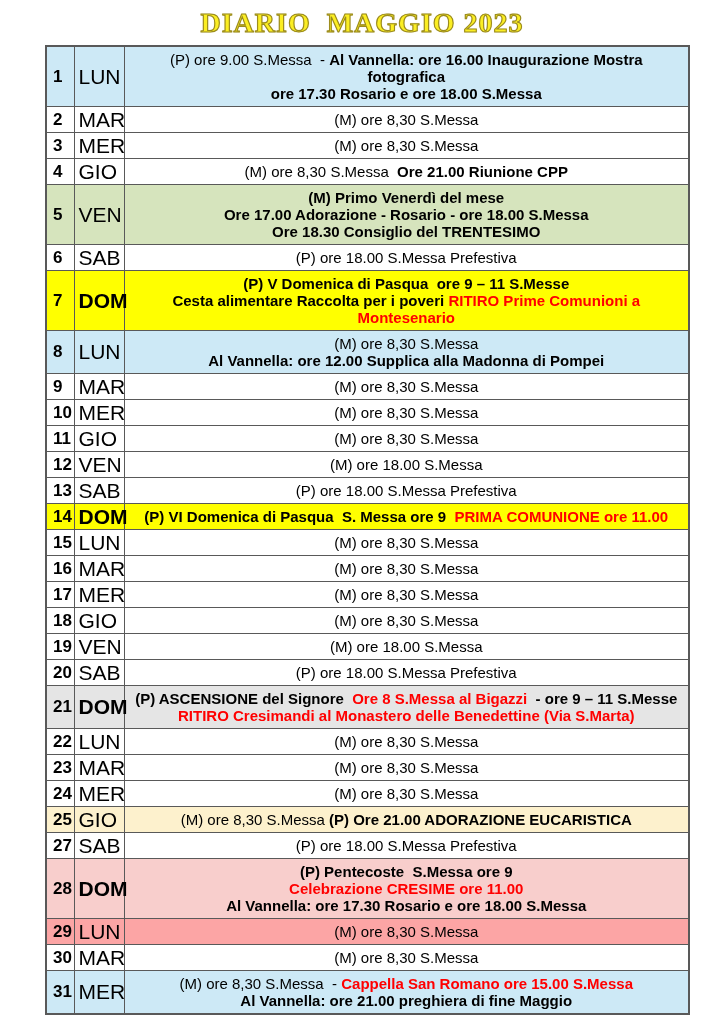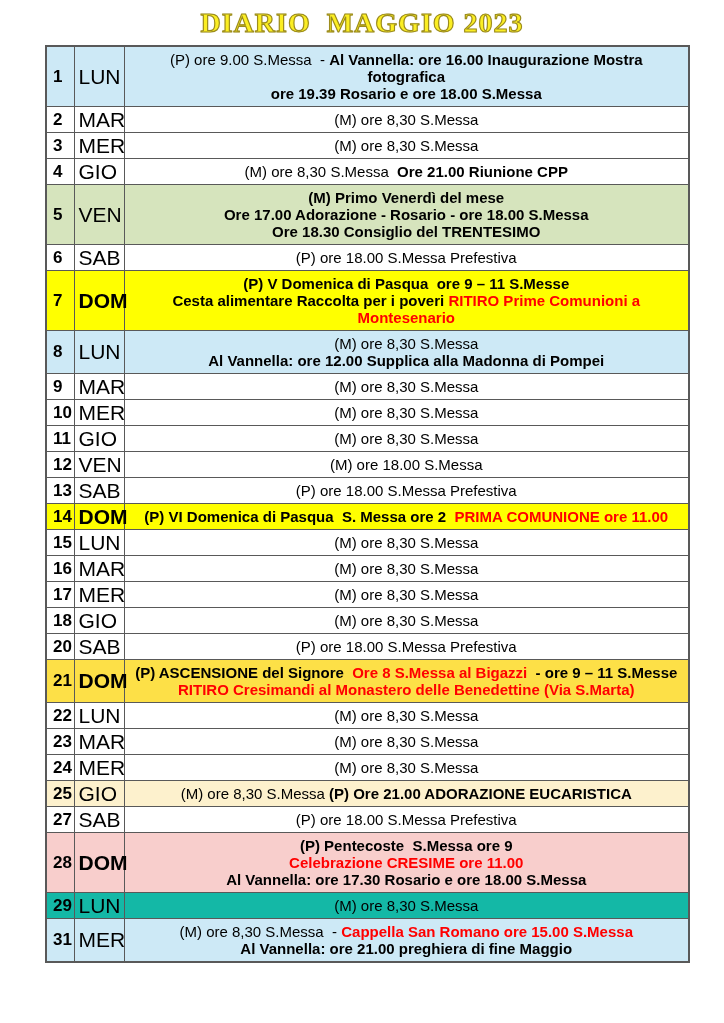--- a/index.html
+++ b/index.html
@@ -40,21 +40,21 @@
     <col style="width:28px">
       <col style="width:50px">
       <col>
   </colgroup>
   <tbody>
       <tr style="background: rgb(205, 233, 246);">
         <td class="num">1</td>
         <td class="weekday">LUN</td>
         <td class="events">
           <div class="line"><span>(P) ore 9.00 S.Messa  - </span><span class="b">Al Vannella: ore 16.00 Inaugurazione Mostra fotografica</span></div>
-          <div class="line"><span class="b">ore 19.39 Rosario e ore 18.00 S.Messa</span></div>
+          <div class="line"><span class="b">ore 17.30 Rosario e ore 18.00 S.Messa</span></div>
         </td>
       </tr>
       <tr style="background: rgb(255, 255, 255);">
         <td class="num">2</td>
         <td class="weekday">MAR</td>
         <td class="events">
           <div class="line"><span>(M) ore 8,30 S.Messa</span></div>
         </td>
       </tr>
       <tr style="background: rgb(255, 255, 255);">
@@ -135,21 +135,21 @@
         <td class="num">13</td>
         <td class="weekday">SAB</td>
         <td class="events">
           <div class="line"><span>(P) ore 18.00 S.Messa Prefestiva</span></div>
         </td>
       </tr>
       <tr style="background: rgb(255, 255, 0);">
         <td class="num">14</td>
         <td class="weekday dom">DOM</td>
         <td class="events">
-          <div class="line"><span class="b">(P) VI Domenica di Pasqua  S. Messa ore 2  </span><span class="b r">PRIMA COMUNIONE ore 11.00</span></div>
+          <div class="line"><span class="b">(P) VI Domenica di Pasqua  S. Messa ore 9  </span><span class="b r">PRIMA COMUNIONE ore 11.00</span></div>
         </td>
       </tr>
       <tr style="background: rgb(255, 255, 255);">
         <td class="num">15</td>
         <td class="weekday">LUN</td>
         <td class="events">
           <div class="line"><span>(M) ore 8,30 S.Messa</span></div>
         </td>
       </tr>
       <tr style="background: rgb(255, 255, 255);">
@@ -167,27 +167,34 @@
         </td>
       </tr>
       <tr style="background: rgb(255, 255, 255);">
         <td class="num">18</td>
         <td class="weekday">GIO</td>
         <td class="events">
           <div class="line"><span>(M) ore 8,30 S.Messa</span></div>
         </td>
       </tr>
       <tr style="background: rgb(255, 255, 255);">
+        <td class="num">19</td>
+        <td class="weekday">VEN</td>
+        <td class="events">
+          <div class="line"><span>(M) ore 18.00 S.Messa</span></div>
+        </td>
+      </tr>
+      <tr style="background: rgb(255, 255, 255);">
         <td class="num">20</td>
         <td class="weekday">SAB</td>
         <td class="events">
           <div class="line"><span>(P) ore 18.00 S.Messa Prefestiva</span></div>
         </td>
       </tr>
-      <tr style="background: #fde047; border-radius: 7px;">
+      <tr style="background: #e5e5e5; border-radius: 7px;">
         <td class="num">21</td>
         <td class="weekday dom">DOM</td>
         <td class="events">
           <div class="line"><span class="b">(P) ASCENSIONE del Signore  </span><span class="b r">Ore 8 S.Messa al Bigazzi</span><span class="b">  - ore 9 – 11 S.Messe</span></div>
           <div class="line"><span class="b r">RITIRO Cresimandi al Monastero delle Benedettine (Via S.Marta)</span></div>
         </td>
       </tr>
       <tr style="background: rgb(255, 255, 255);">
         <td class="num">22</td>
         <td class="weekday">LUN</td>
@@ -225,23 +232,30 @@
       </tr>
       <tr style="background: rgb(248, 206, 204);">
         <td class="num">28</td>
         <td class="weekday dom">DOM</td>
         <td class="events">
           <div class="line"><span class="b">(P) Pentecoste  S.Messa ore 9</span></div>
           <div class="line"><span class="b r">Celebrazione CRESIME ore 11.00</span></div>
           <div class="line"><span class="b">Al Vannella: ore 17.30 Rosario e ore 18.00 S.Messa</span></div>
         </td>
       </tr>
-      <tr style="background: #14b8a6;">
+      <tr style="background: #fca5a5;">
         <td class="num">29</td>
         <td class="weekday">LUN</td>
+        <td class="events">
+          <div class="line"><span>(M) ore 8,30 S.Messa</span></div>
+        </td>
+      </tr>
+      <tr style="background: rgb(255, 255, 255);">
+        <td class="num">30</td>
+        <td class="weekday">MAR</td>
         <td class="events">
           <div class="line"><span>(M) ore 8,30 S.Messa</span></div>
         </td>
       </tr>
       <tr style="background: rgb(205, 233, 246);">
         <td class="num">31</td>
         <td class="weekday">MER</td>
         <td class="events">
           <div class="line"><span>(M) ore 8,30 S.Messa  - </span><span class="b r">Cappella San Romano ore 15.00 S.Messa</span></div>
           <div class="line"><span class="b">Al Vannella: ore 21.00 preghiera di fine Maggio</span></div>

